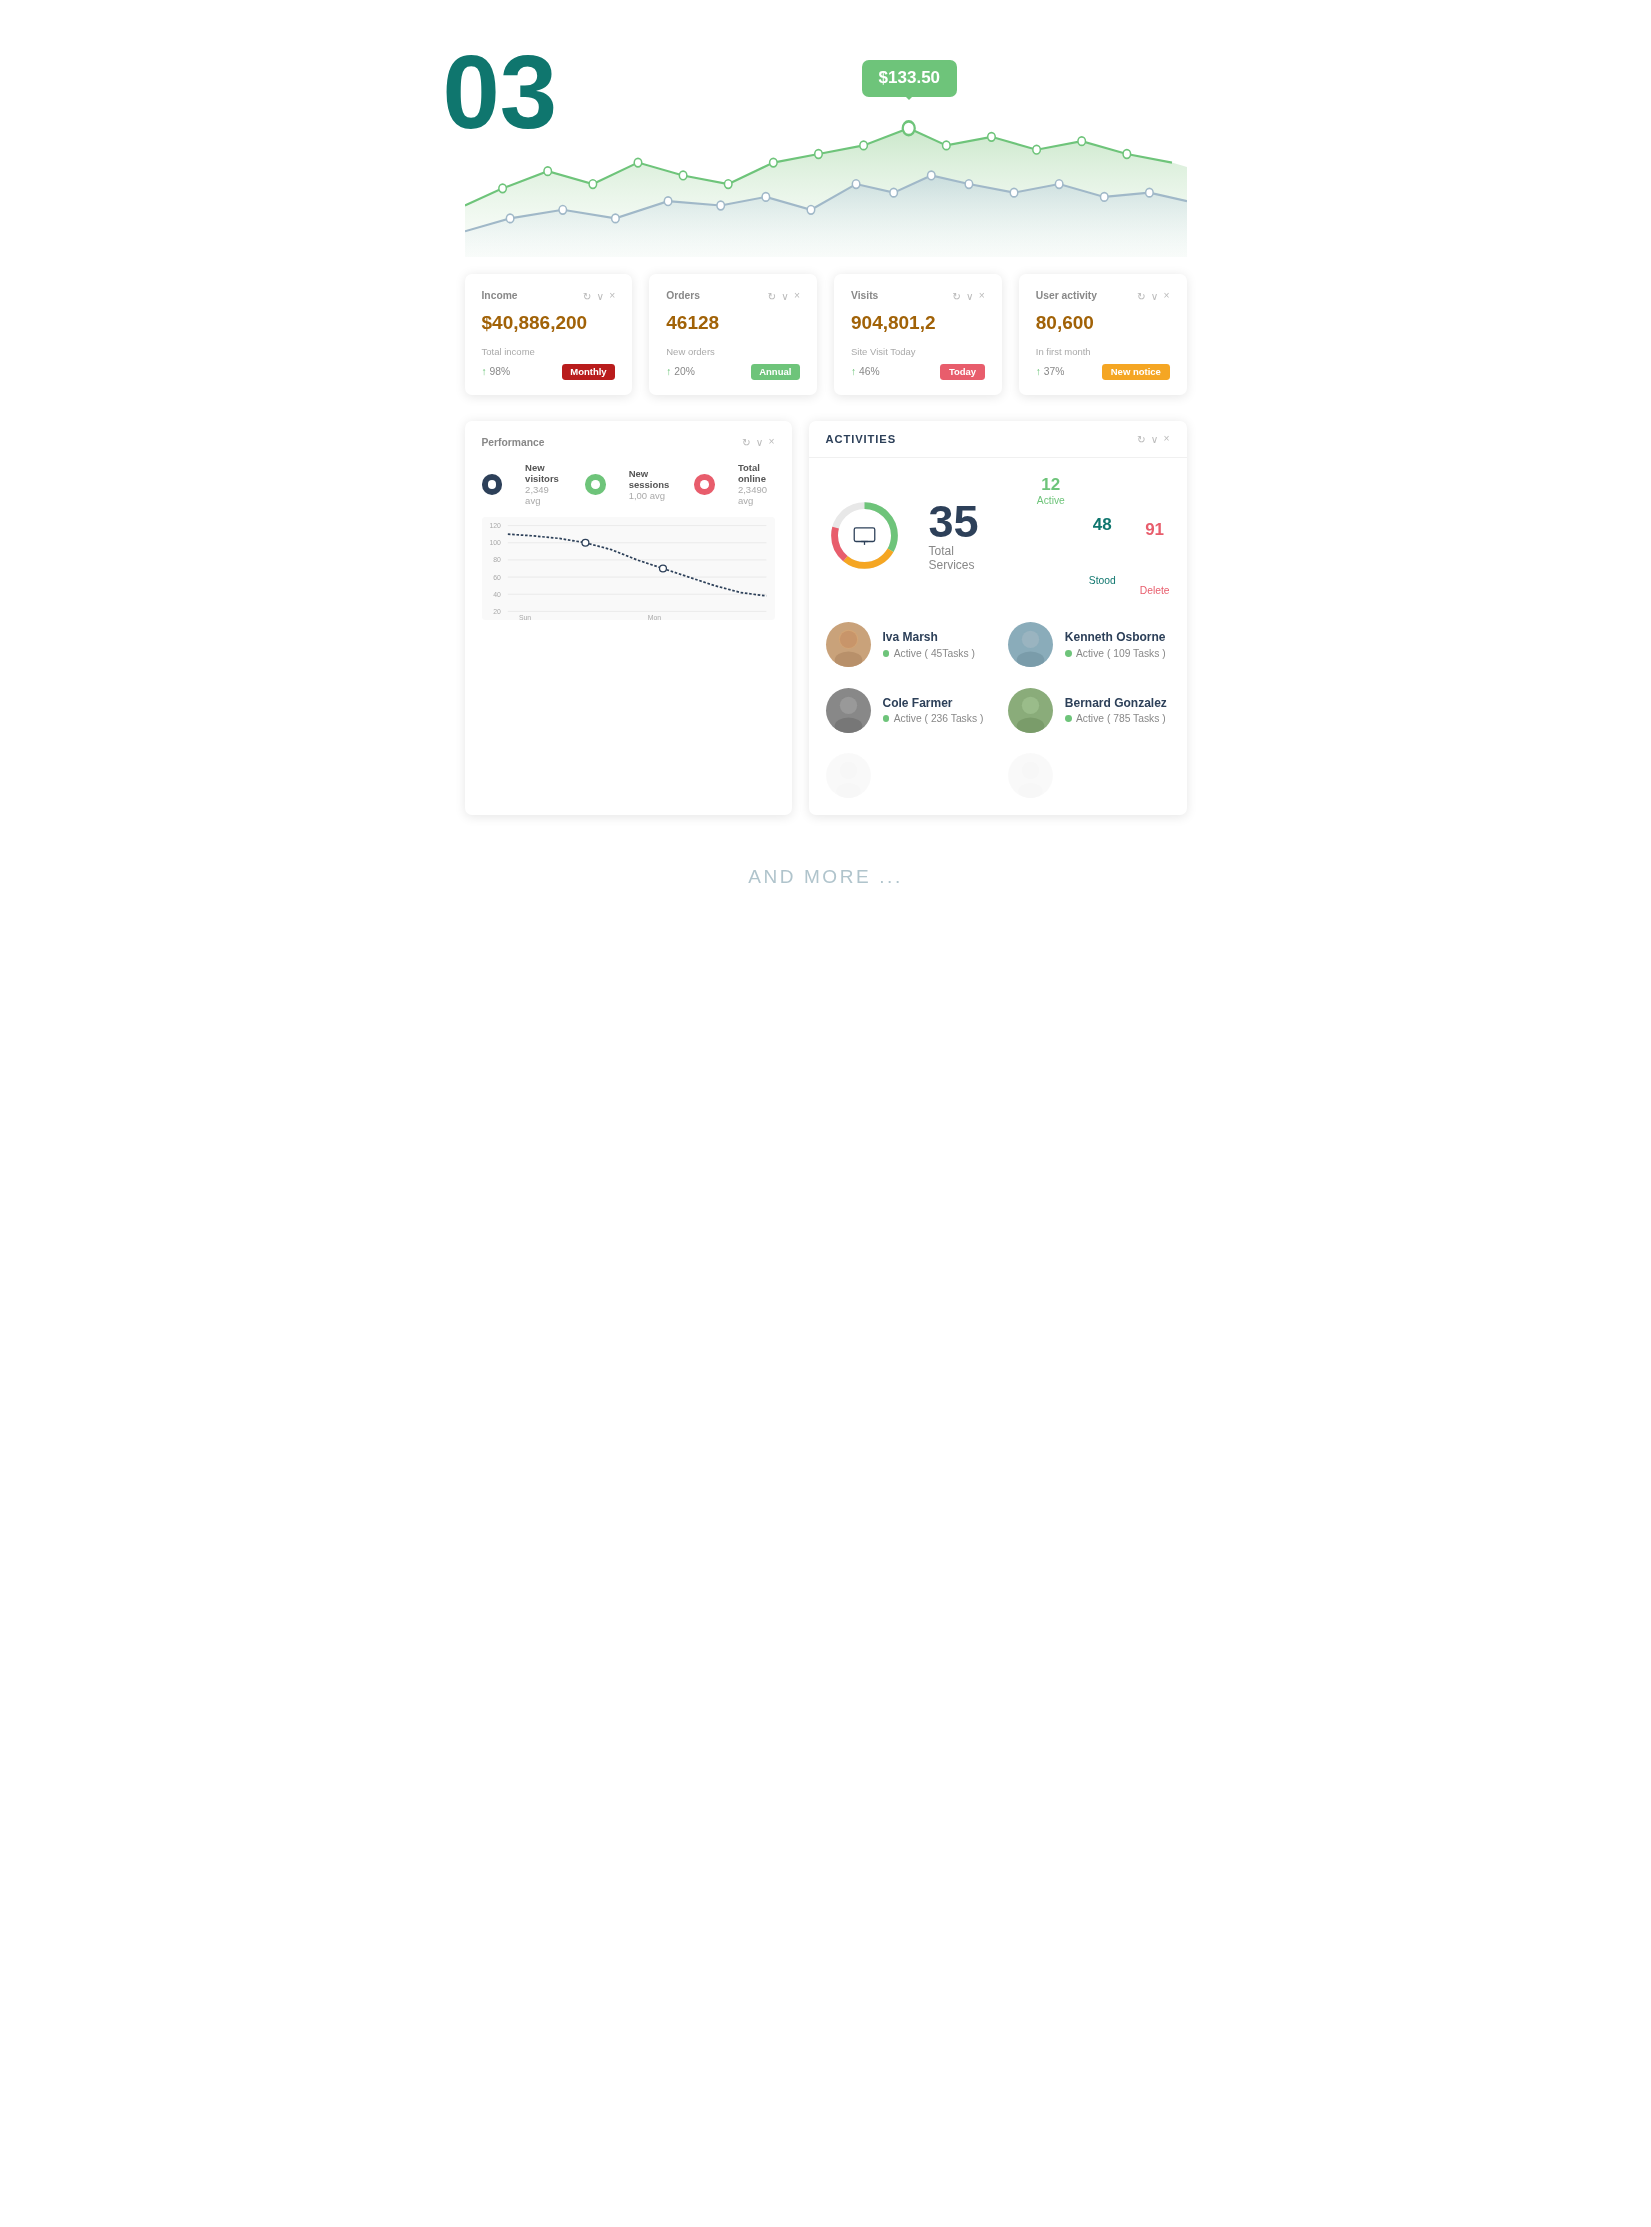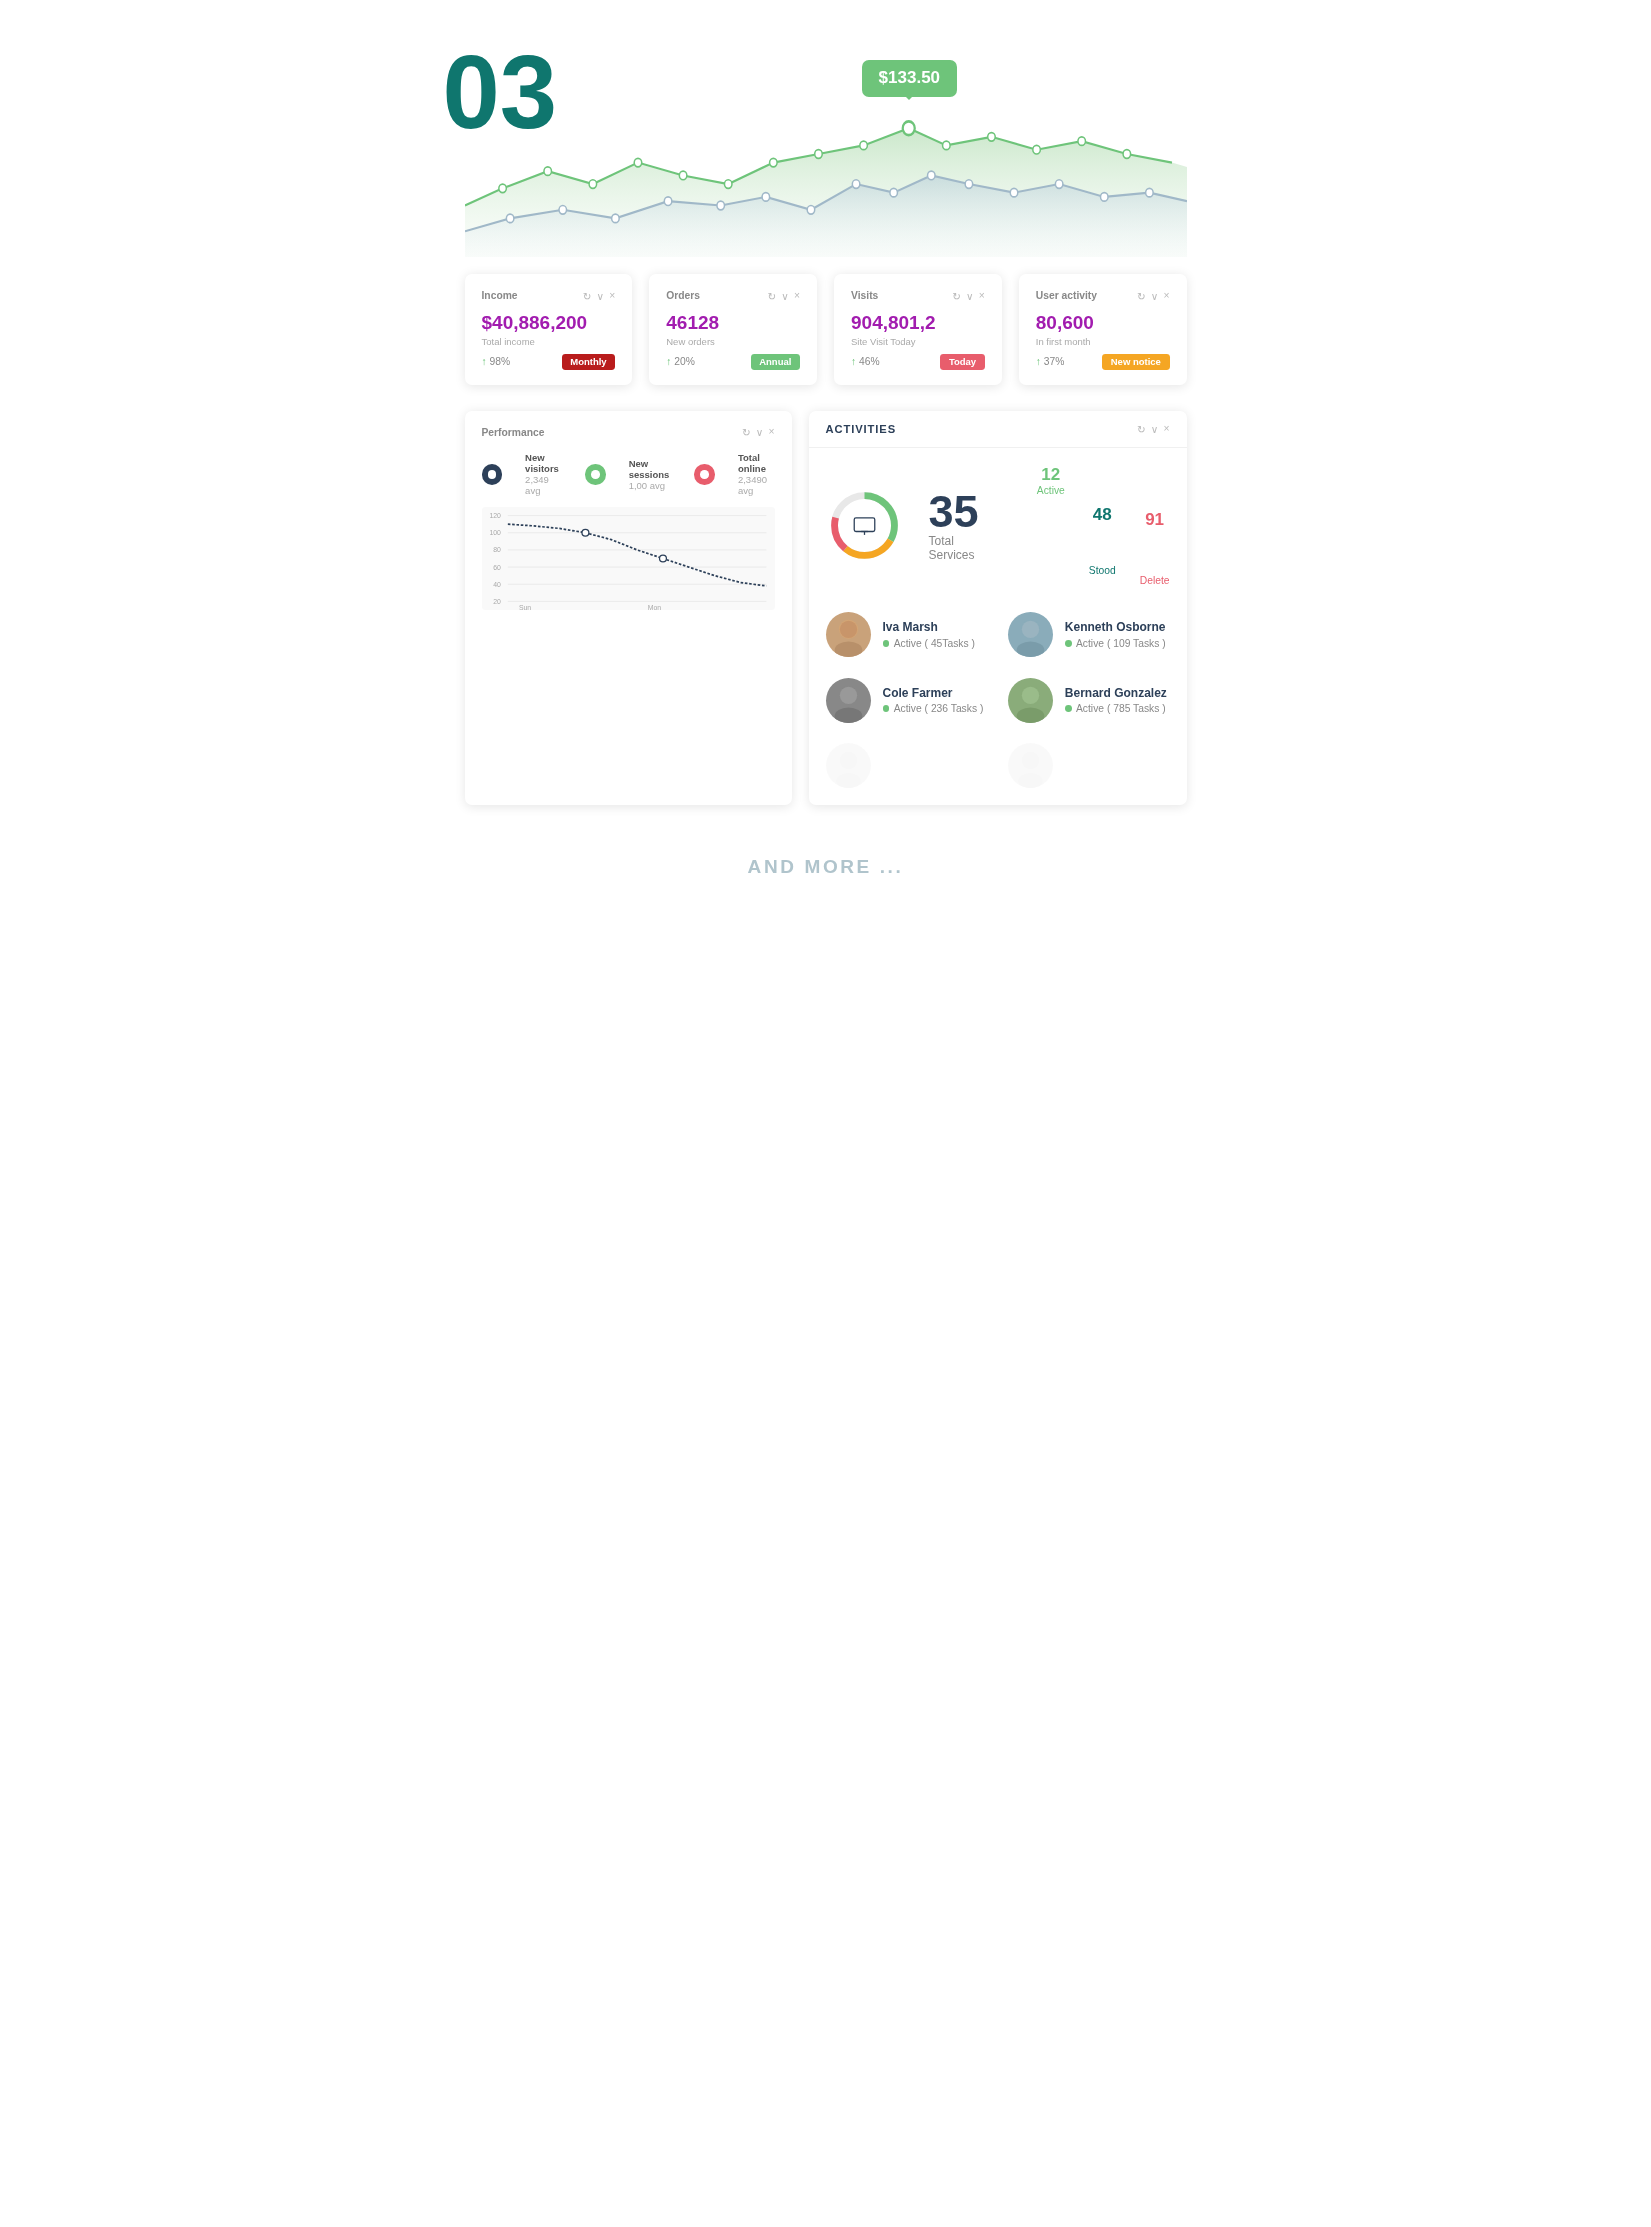--- a/index.html
+++ b/index.html
@@ -95,22 +95,22 @@
     }
     .widget-card-icons {
       display: flex;
       gap: 5.2px;
       color: #bbb;
       font-size: 10.3px;
     }
     .widget-value {
       font-size: 19px;
       font-weight: 700;
-      color: #a21caf;
-      margin-bottom: 2px;
+      color: #a16207;
+      margin-bottom: 12px;
     }
     .widget-sub {
       font-size: 9.5px;
       color: #aaa;
       margin-bottom: 6.9px;
     }
     .widget-footer {
       display: flex;
       align-items: center;
       justify-content: space-between;
@@ -310,21 +310,21 @@
     }
     .faded-avatar {
       opacity: 0.4;
     }
 
     
     .and-more {
       text-align: center;
       padding: 34px 0 52px;
       font-size: 19px;
-      font-weight: 700;
+      font-weight: 400;
       color: #b0c4cc;
       letter-spacing: 2.6px;
     }
 
     
     .main-chart-svg {
       width: 100%;
       height: 206px;
     }
   </style>

